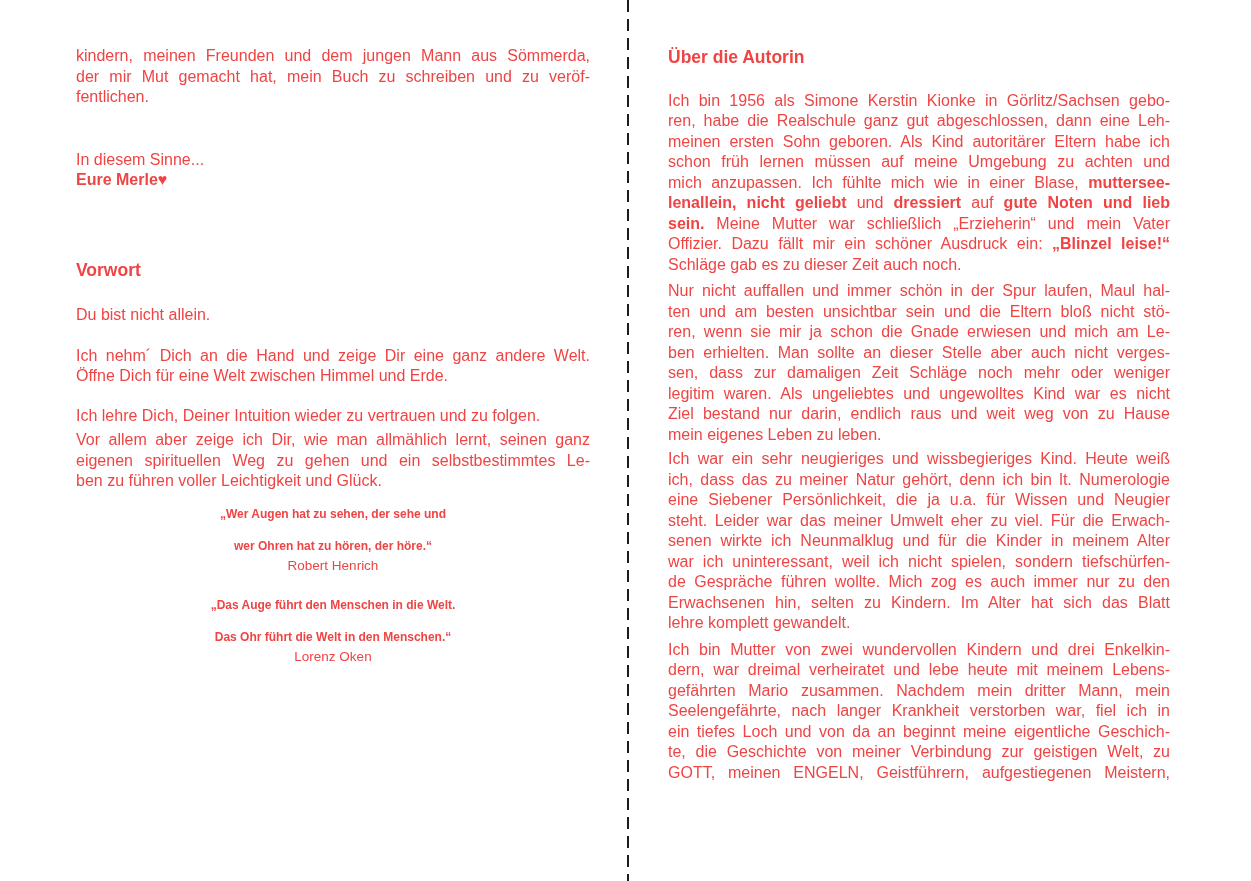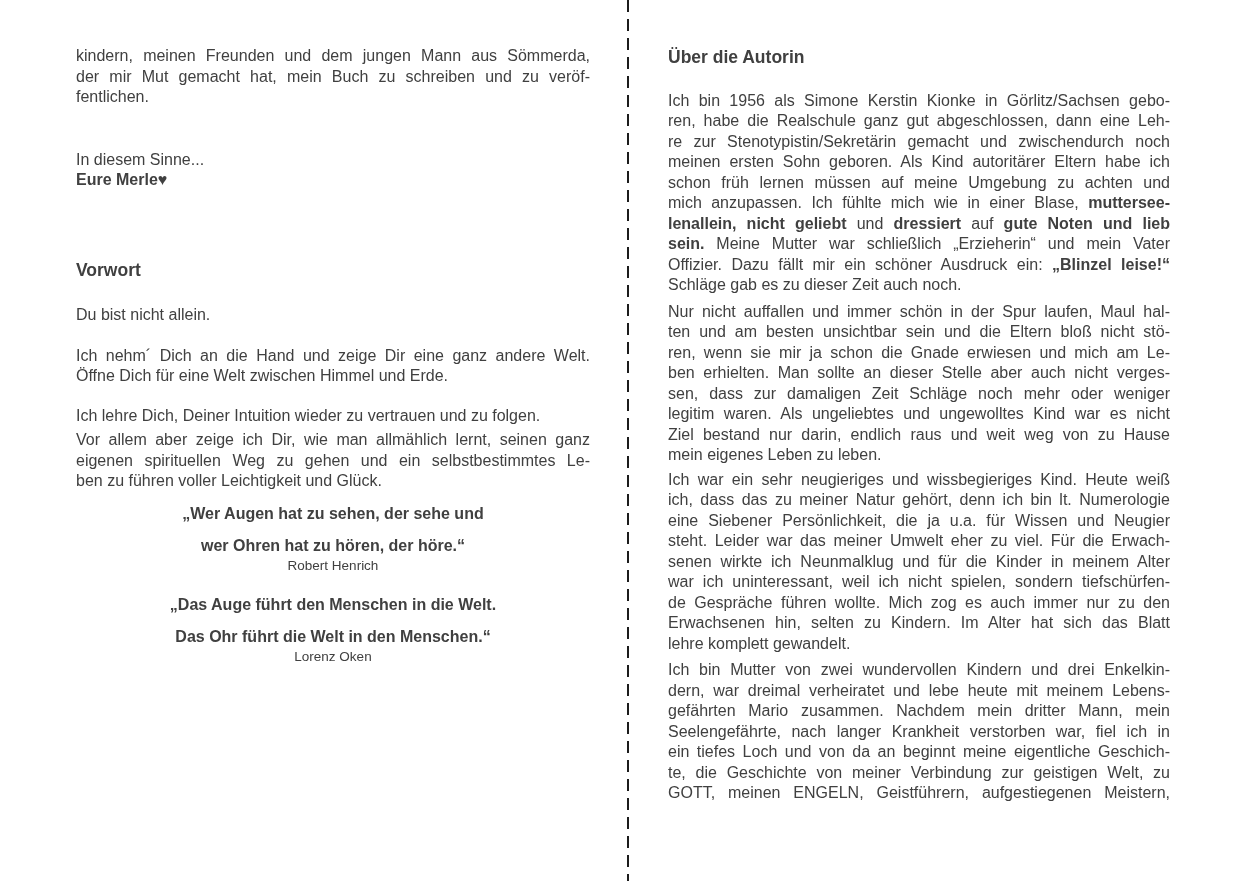--- a/index.html
+++ b/index.html
@@ -1,39 +1,39 @@
 <!DOCTYPE html>
 <html><head>
 <meta charset="utf-8">
 <style>
   html,body{margin:0;padding:0;background:#fff;}
   #spread{
     position:relative;
     width:1247px;height:881px;
     background:#ffffff;
     font-family:"Liberation Sans", sans-serif;
-    color:#404040;
+    color:#ef4444;
     overflow:hidden;
     text-decoration:underline;
   }
   #divider{
     position:absolute;left:627px;top:0;width:2px;height:881px;
     background:repeating-linear-gradient(to bottom,#1c1c1c 0px,#1c1c1c 12px,transparent 12px,transparent 19px);
   }
   .page{position:absolute;}
   #left-page{left:76px;top:46px;width:514px;}
   #right-page{left:668px;top:45px;width:502px;}
   .para{font-size:16px;line-height:20.5px;}
   .line{text-align:justify;}
   .line.jl{text-align-last:justify;}
   .line.nl{text-align:left;text-align-last:left;}
   .heading{font-size:17.5px;font-weight:bold;line-height:20.5px;}
   .signoff{font-size:16px;line-height:20.5px;}
   .quote{text-align:center;}
-  .qline{font-size:16px;font-weight:bold;line-height:20px;margin-top:12px;}
+  .qline{font-size:12px;font-weight:bold;line-height:20px;margin-top:12px;}
   .attr{font-size:13.5px;line-height:18px;margin-top:1px;}
   b{font-weight:bold;}
 </style>
 </head>
 <body>
 
 <div id="spread">
   <div id="divider"></div>
 
   <div id="left-page" class="page">
@@ -76,21 +76,20 @@
       </div>
 
   </div>
 
   <div id="right-page" class="page">
     <div class="blocks">
         <div class="heading" style="margin-top: 2px;">Über die Autorin</div>
         <div class="para" style="margin-top: 23px;">
           <div class="line jl"><span>Ich bin 1956 als Simone Kerstin Kionke in Görlitz/Sachsen gebo-</span></div>
           <div class="line jl"><span>ren, habe die Realschule ganz gut abgeschlossen, dann eine Leh-</span></div>
-          <div class="line jl"><span>re zur Stenotypistin/Sekretärin gemacht und zwischendurch noch</span></div>
           <div class="line jl"><span>meinen ersten Sohn geboren. Als Kind autoritärer Eltern habe ich</span></div>
           <div class="line jl"><span>schon früh lernen müssen auf meine Umgebung zu achten und</span></div>
           <div class="line jl"><span>mich anzupassen. Ich fühlte mich wie in einer Blase, </span><b>muttersee-</b></div>
           <div class="line jl"><b>lenallein, nicht geliebt</b><span> und </span><b>dressiert</b><span> auf </span><b>gute Noten und lieb</b></div>
           <div class="line jl"><b>sein.</b><span> Meine Mutter war schließlich „Erzieherin“ und mein Vater</span></div>
           <div class="line jl"><span>Offizier. Dazu fällt mir ein schöner Ausdruck ein: </span><b>„Blinzel leise!“</b></div>
           <div class="line nl"><span>Schläge gab es zu dieser Zeit auch noch.</span></div>
         </div>
         <div class="para" style="margin-top: 6px;">
           <div class="line jl"><span>Nur nicht auffallen und immer schön in der Spur laufen, Maul hal-</span></div>

